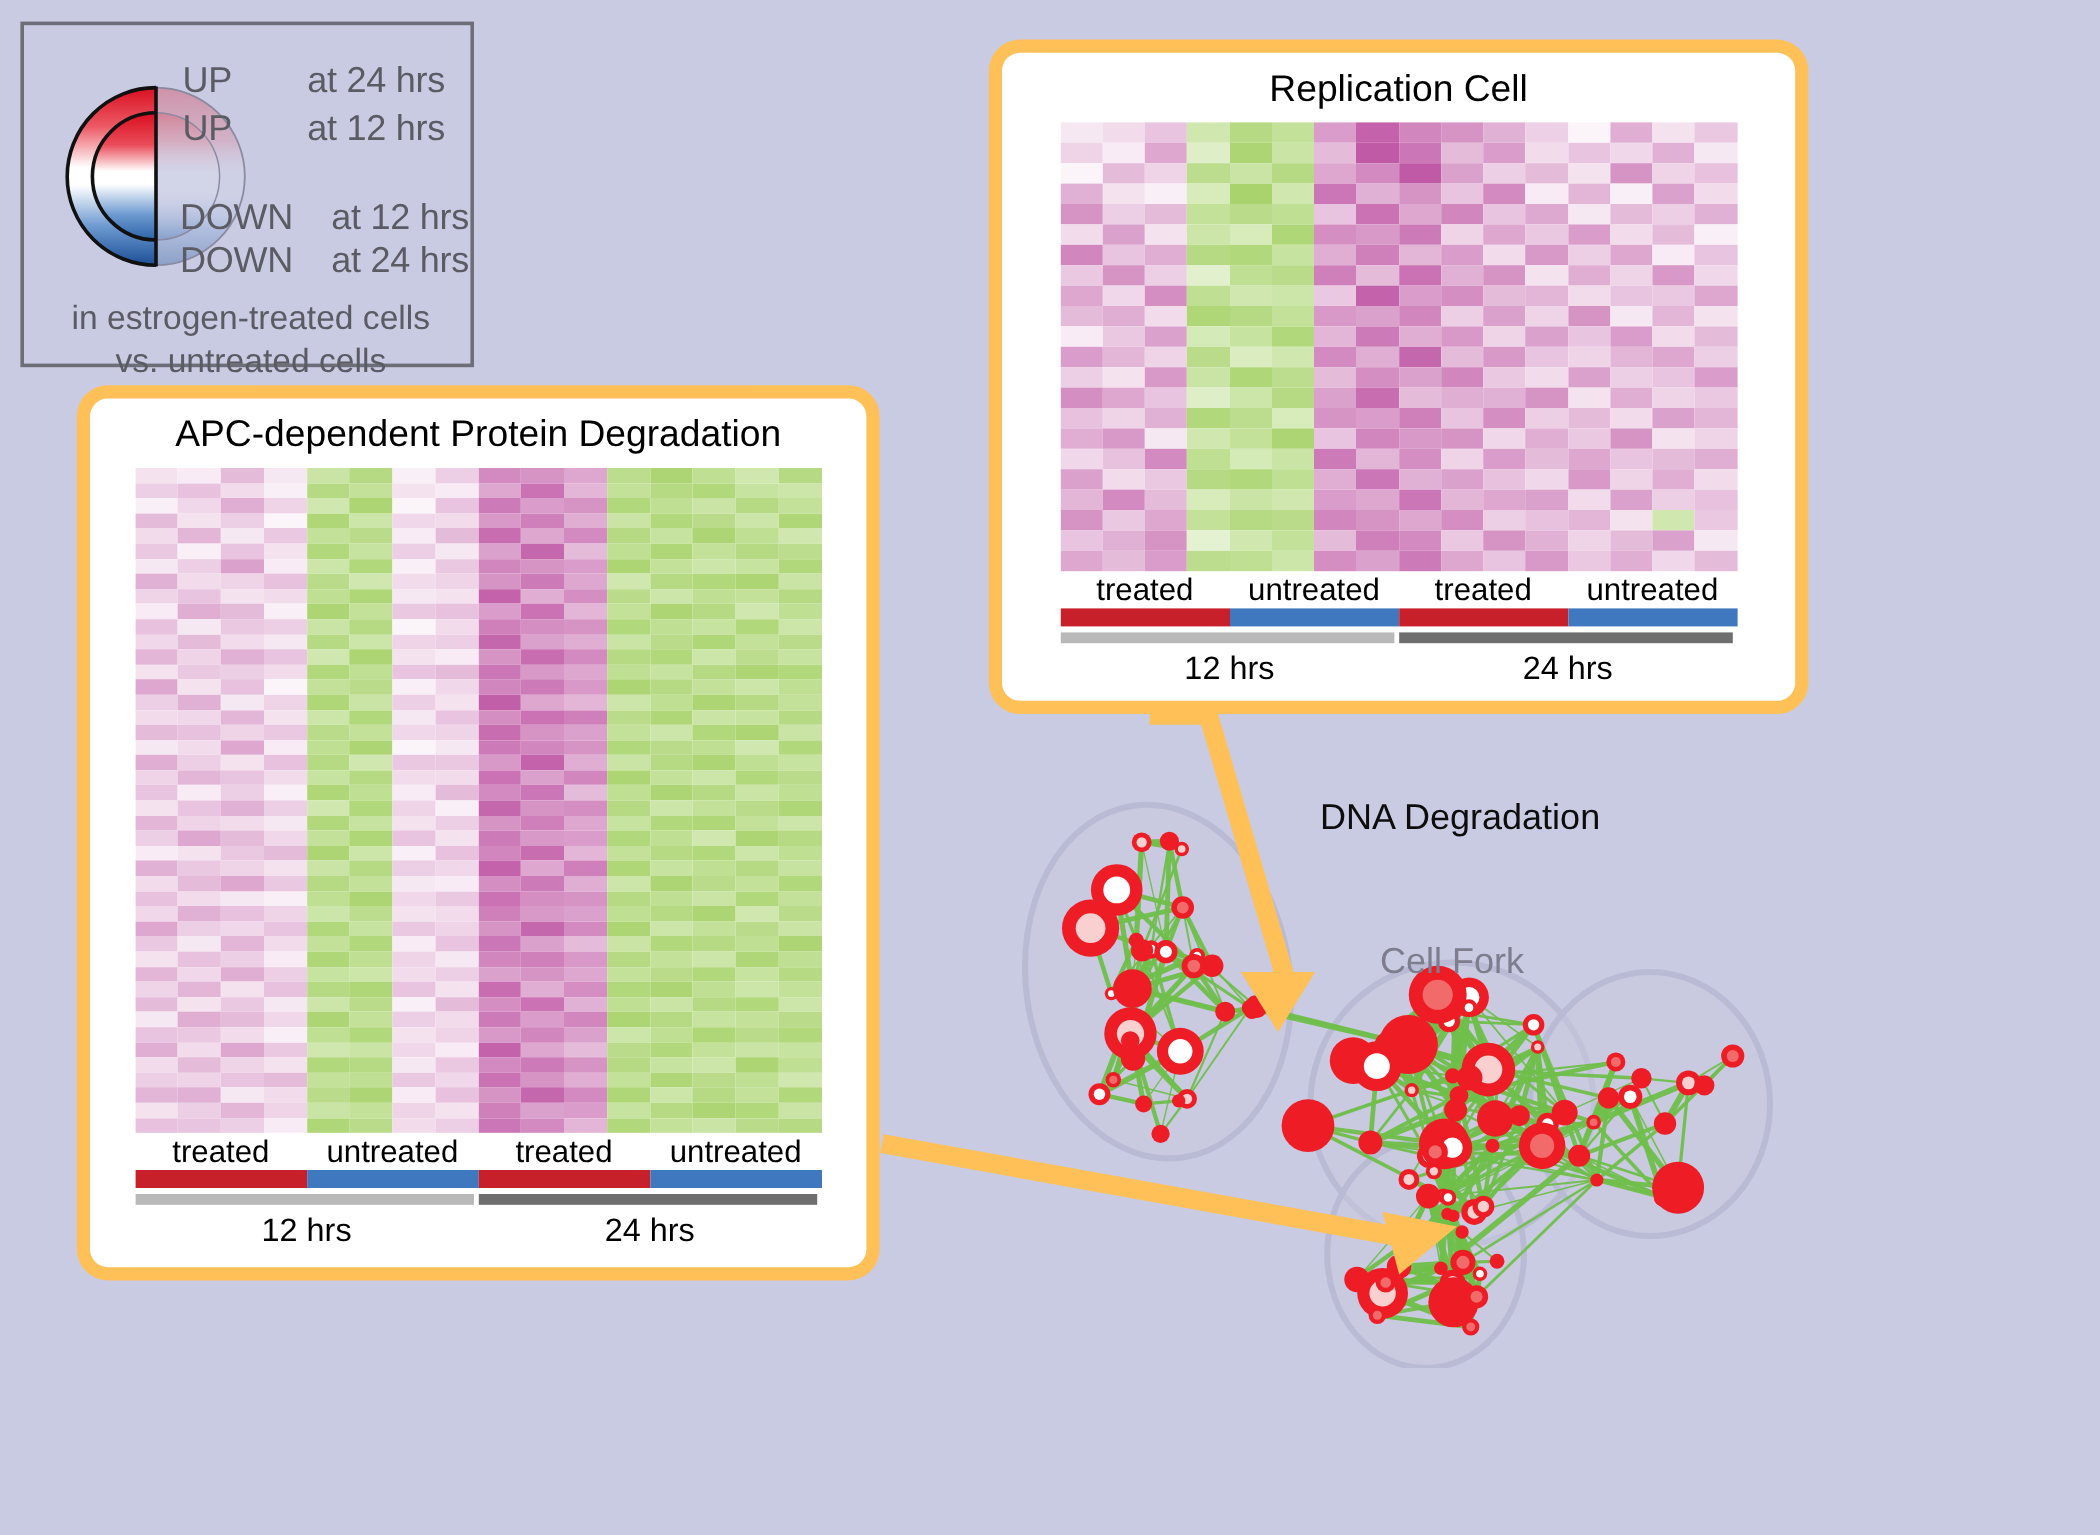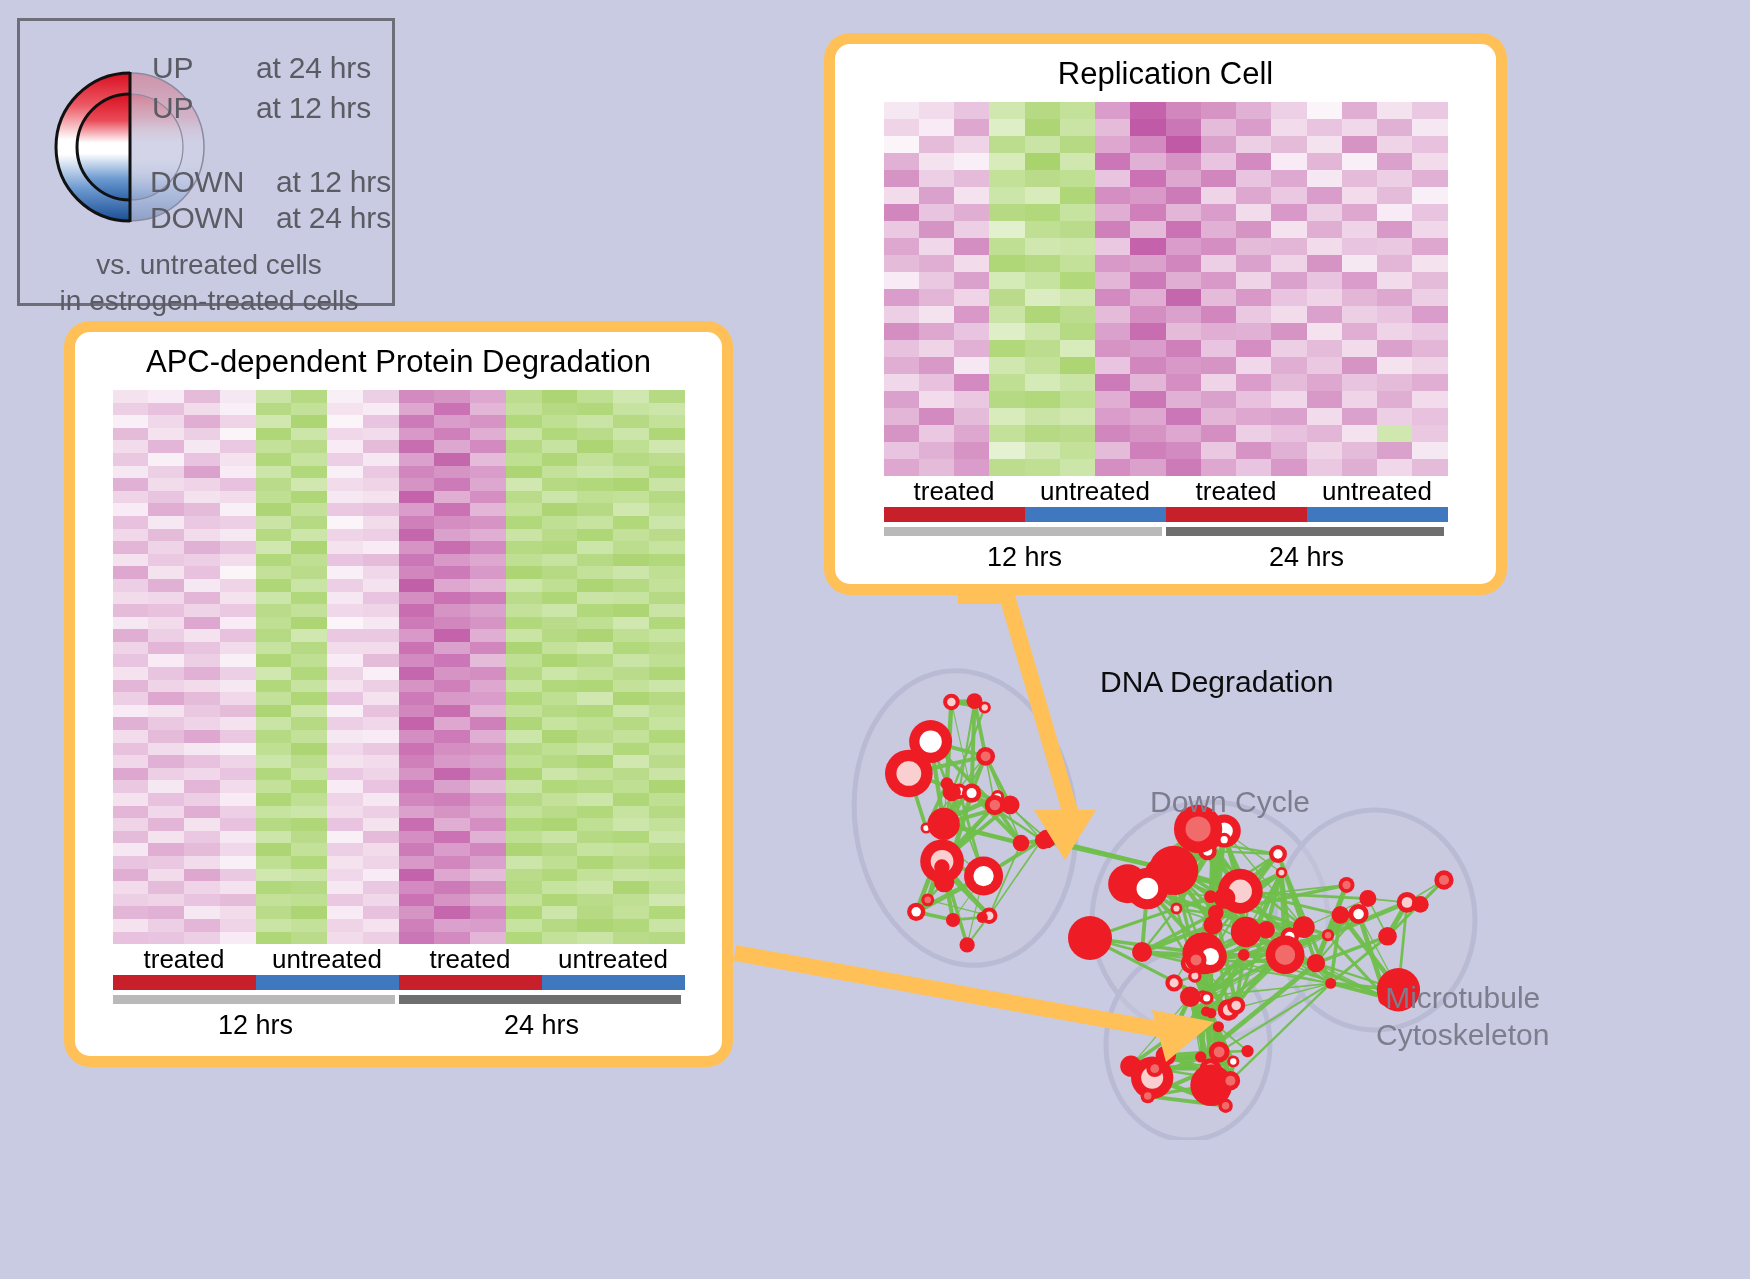--- a/index.html
+++ b/index.html
@@ -130,22 +130,22 @@
     <div class="lab" style="left:132px;top:30px;">UP</div>
     <div class="lab" style="left:236px;top:30px;">at 24 hrs</div>
     <div class="lab" style="left:132px;top:70px;">UP</div>
     <div class="lab" style="left:236px;top:70px;">at 12 hrs</div>
     <div class="lab" style="left:130px;top:144px;">DOWN</div>
     <div class="lab" style="left:256px;top:144px;">at 12 hrs</div>
     <div class="lab" style="left:130px;top:180px;">DOWN</div>
     <div class="lab" style="left:256px;top:180px;">at 24 hrs</div>
 
     <div class="foot">
+      <div>in estrogen-treated cells</div>
       <div>vs. untreated cells</div>
-      <div>in estrogen-treated cells</div>
     </div>
   </div>
 
 
   <div class="hm-card" id="card-replication-fork">
     <div class="inner">
       <div class="hm-title">Replication Cell</div>
       <div class="hm-grid" id="grid-replication-fork" style="grid-template-columns: repeat(16, 35.25px); width: 564px;">
           <span style="height: 17px; background: rgb(246, 232, 242);"></span>
           <span style="height: 17px; background: rgb(242, 220, 236);"></span>
@@ -1771,23 +1771,21 @@
       <circle cx="429.1386203865098" cy="431.94683212229637" r="5.4339671720350005" fill="#f26b6b"></circle>
       <circle cx="435.61558050144754" cy="485.7208689106173" r="7.19398689372185" fill="#ee1c25"></circle>
       <circle cx="435.61558050144754" cy="485.7208689106173" r="3.7408731847353622" fill="#f26b6b"></circle>
       <circle cx="440.45249939222407" cy="460.69445476881225" r="9.678006591591057" fill="#ee1c25"></circle>
       <circle cx="440.45249939222407" cy="460.69445476881225" r="5.03256342762735" fill="#f26b6b"></circle>
       <circle cx="300" cy="318" r="22" fill="#ee1c25"></circle>
       <circle cx="352" cy="332" r="10" fill="#ee1c25"></circle>
     </svg>
 
   <div class="cluster-label" id="label-dna-metabolism">DNA Degradation</div>
-  <div class="cluster-label" id="label-cell-cycle">Down Cycle</div>
-  <div class="cluster-label" id="label-microtubule">Microtubule
-Cytoskeleton</div>
+  <div class="cluster-label" id="label-cell-cycle">Cell Fork</div>
 
   <svg id="arrows" viewBox="0 0 1750 1279">
 
     <path d="M 958 596 L 1007 596 L 1072 818 L 1072 818" fill="none" stroke="#ffc057" stroke-width="16"></path>
     <path d="M 1034 810 L 1096 810 L 1065 860 Z" fill="#ffc057"></path>
 
     <path d="M 735 953 L 1185 1034" fill="none" stroke="#ffc057" stroke-width="16"></path>
     <path d="M 1152 1010 L 1214 1022 L 1166 1062 Z" fill="#ffc057"></path>
   </svg>
 

